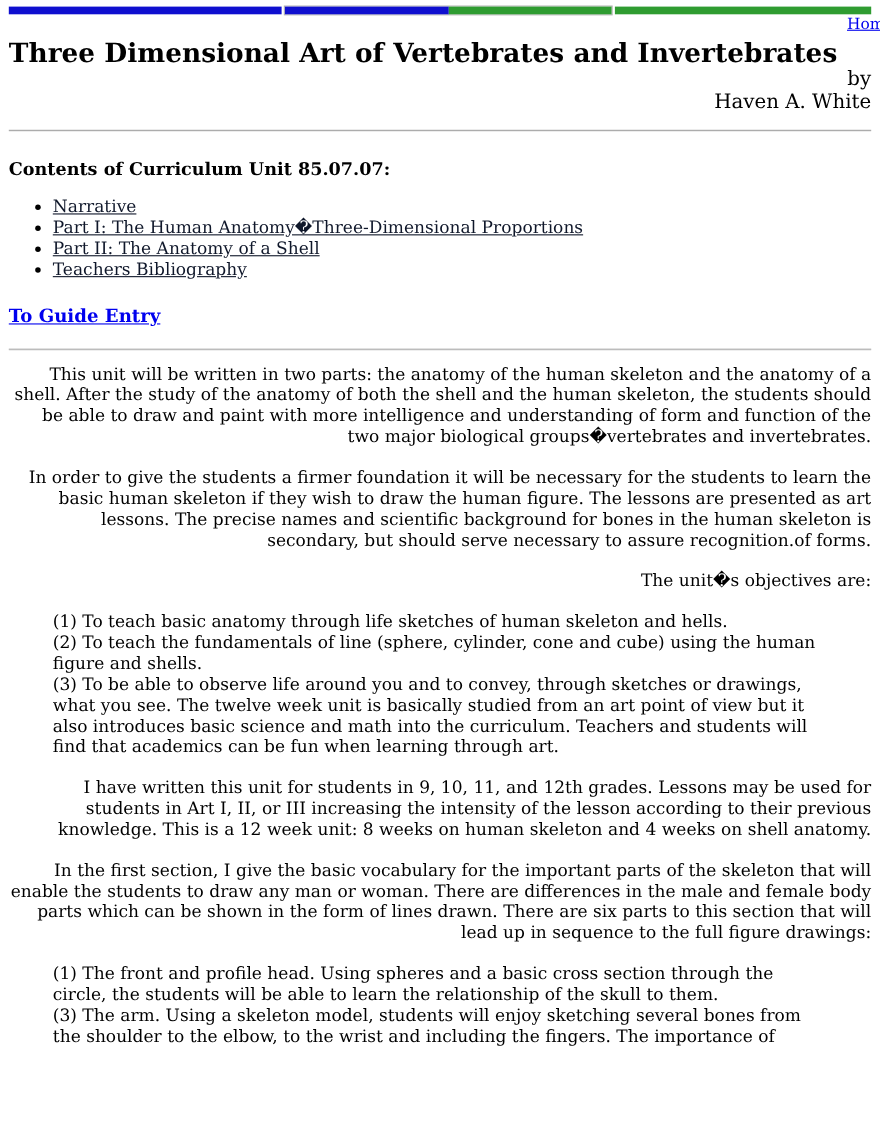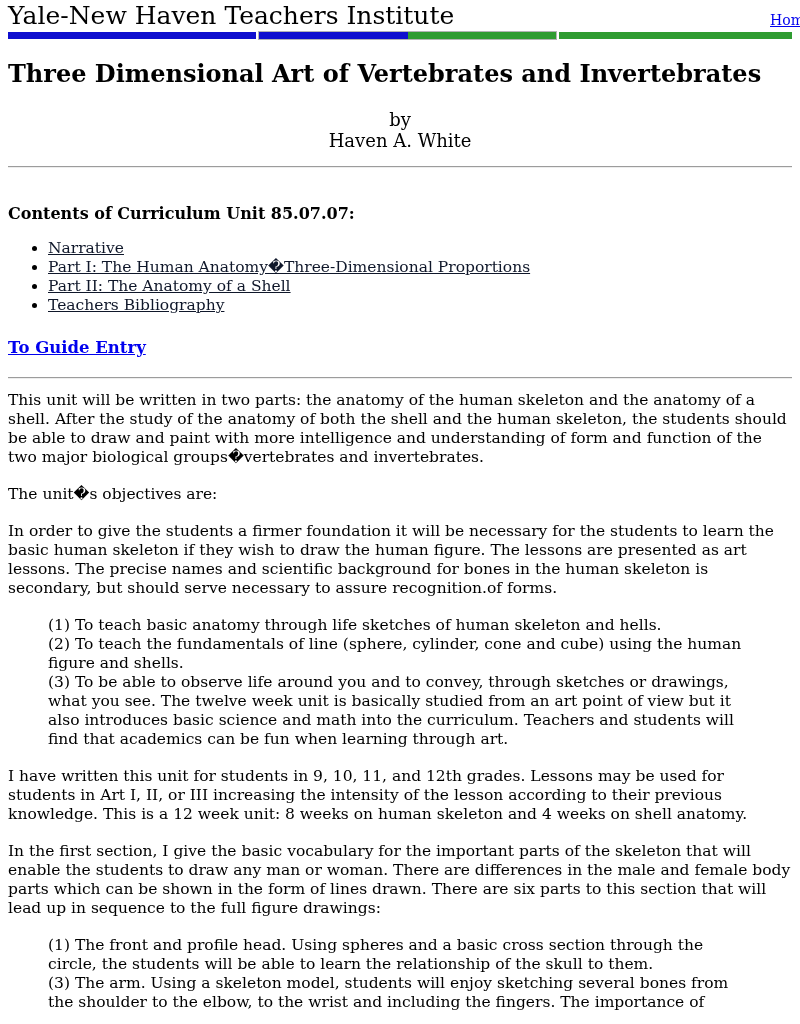--- a/index.html
+++ b/index.html
@@ -20,48 +20,47 @@
   }
   .color-bar { display: flex; align-items: center; gap: 2px; margin-top: 2px; height: 9px; }
   .seg-blue  { width: 248px; height: 7px; background: #0f0fcf; }
   .seg-mid   { width: 299px; height: 9px; border: 1px solid #b4b4b4; display: flex; }
   .seg-mid .mid-blue  { flex: 1; background: #0f0fcf; }
   .seg-mid .mid-green { flex: 1; background: #2f9c31; }
   .seg-green { flex: 1; height: 7px; background: #2f9c31; }
 
   
   .unit-title { font-size: 24px; font-weight: bold; text-align: left; margin: 20px 0 0 0; line-height: 27px; }
-  .byline { text-align: center; font-size: 18px; line-height: 21px; margin-top: 22px; }
+  .byline { text-align: right; font-size: 18px; line-height: 21px; }
 
   hr.rule {
     border: none; height: 2px; margin: 15px 0 0 0;
     border-top: 1px solid #9c9c9c; border-bottom: 1px solid #ededed;
   }
 
   
-  .contents-heading { font-size: 16px; font-weight: bold; margin-top: 36px; }
+  .contents-heading { font-size: 16px; font-weight: bold; margin-top: 24px; }
   ul.contents-list { margin: 16px 0 0 0; padding: 0 0 0 40px; font-size: 15.5px; line-height: 19px; }
   ul.contents-list li { margin: 0; padding: 0; }
   a.doc-link { color: #0f172a; text-decoration: underline; }
   .guide-link { display: inline-block; margin-top: 23px; font-size: 16.5px; font-weight: bold; color: #0000ee; text-decoration: underline; text-align: center; }
   hr.rule2 { margin-top: 20px; }
 
   
   .body-text { font-size: 15.5px; line-height: 19px; }
-  .body-text p { margin: 18px 0 0 0; }
+  .body-text p { margin: 18px 0 0 0; text-align: right; }
   .body-text p.first { margin-top: 12px; }
   .indent-block { margin: 18px 40px 0 40px; }
 </style>
 </head>
 <body>
 
 <div class="page">
 
   <div class="site-header">
-    <div class="site-title">Yale-New Haven Teachers Institute</div>
     <a href="#" class="home-link">Home</a>
     <div class="color-bar">
       <div class="seg-blue"></div>
       <div class="seg-mid">
         <div class="mid-blue"></div>
         <div class="mid-green"></div>
       </div>
       <div class="seg-green"></div>
     </div>
   </div>
@@ -91,22 +90,22 @@
         <a href="#" class="doc-link">Teachers Bibliography</a>
       </li>
     </ul>
     <a href="#" class="guide-link">To Guide Entry</a>
   </div>
 
   <hr class="rule rule2">
 
   <div class="body-text">
     <p class="first">This unit will be written in two parts: the anatomy of the human skeleton and the anatomy of a shell. After the study of the anatomy of both the shell and the human skeleton, the students should be able to draw and paint with more intelligence and understanding of form and function of the two major biological groups�vertebrates and invertebrates.</p>
+    <p>In order to give the students a firmer foundation it will be necessary for the students to learn the basic human skeleton if they wish to draw the human figure. The lessons are presented as art lessons. The precise names and scientific background for bones in the human skeleton is secondary, but should serve necessary to assure recognition.of forms.</p>
     <p>The unit�s objectives are:</p>
-    <p>In order to give the students a firmer foundation it will be necessary for the students to learn the basic human skeleton if they wish to draw the human figure. The lessons are presented as art lessons. The precise names and scientific background for bones in the human skeleton is secondary, but should serve necessary to assure recognition.of forms.</p>
 
     <div class="indent-block">
       <div>(1) To teach basic anatomy through life sketches of human skeleton and hells.</div>
       <div>(2) To teach the fundamentals of line (sphere, cylinder, cone and cube) using the human figure and shells.</div>
       <div>(3) To be able to observe life around you and to convey, through sketches or drawings, what you see. The twelve week unit is basically studied from an art point of view but it also introduces basic science and math into the curriculum. Teachers and students will find that academics can be fun when learning through art.</div>
     </div>
 
     <p>I have written this unit for students in 9, 10, 11, and 12th grades. Lessons may be used for students in Art I, II, or III increasing the intensity of the lesson according to their previous knowledge. This is a 12 week unit: 8 weeks on human skeleton and 4 weeks on shell anatomy.</p>
     <p>In the first section, I give the basic vocabulary for the important parts of the skeleton that will enable the students to draw any man or woman. There are differences in the male and female body parts which can be shown in the form of lines drawn. There are six parts to this section that will lead up in sequence to the full figure drawings:</p>
 

